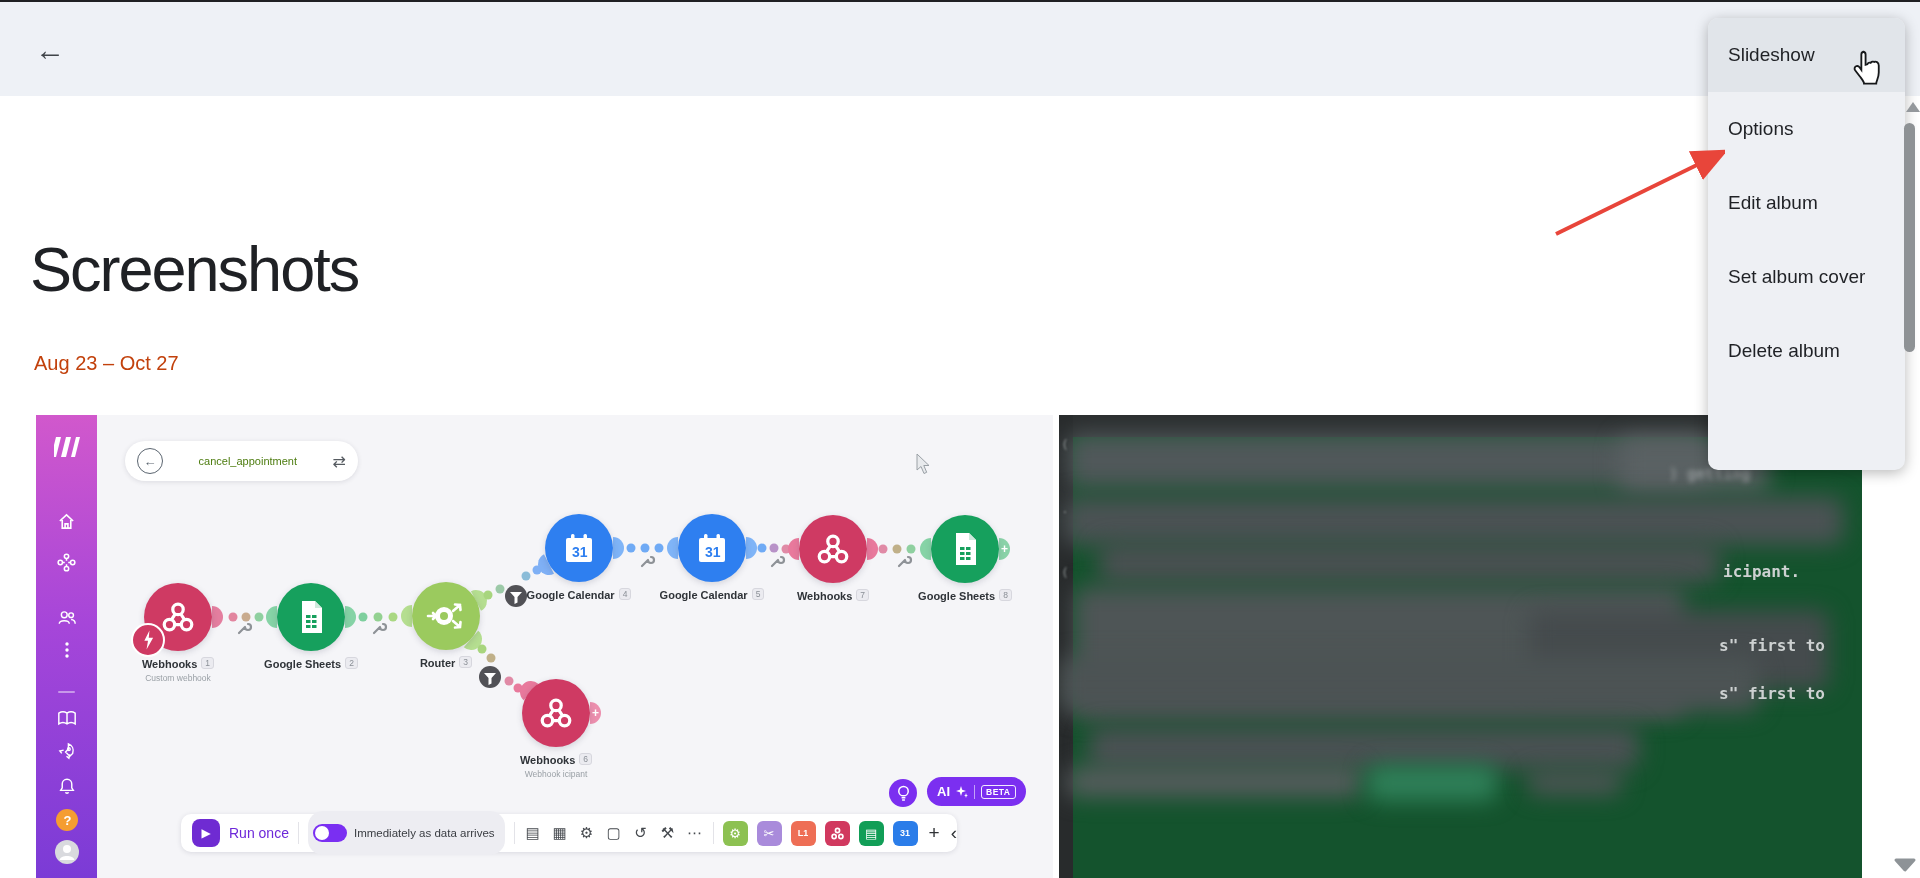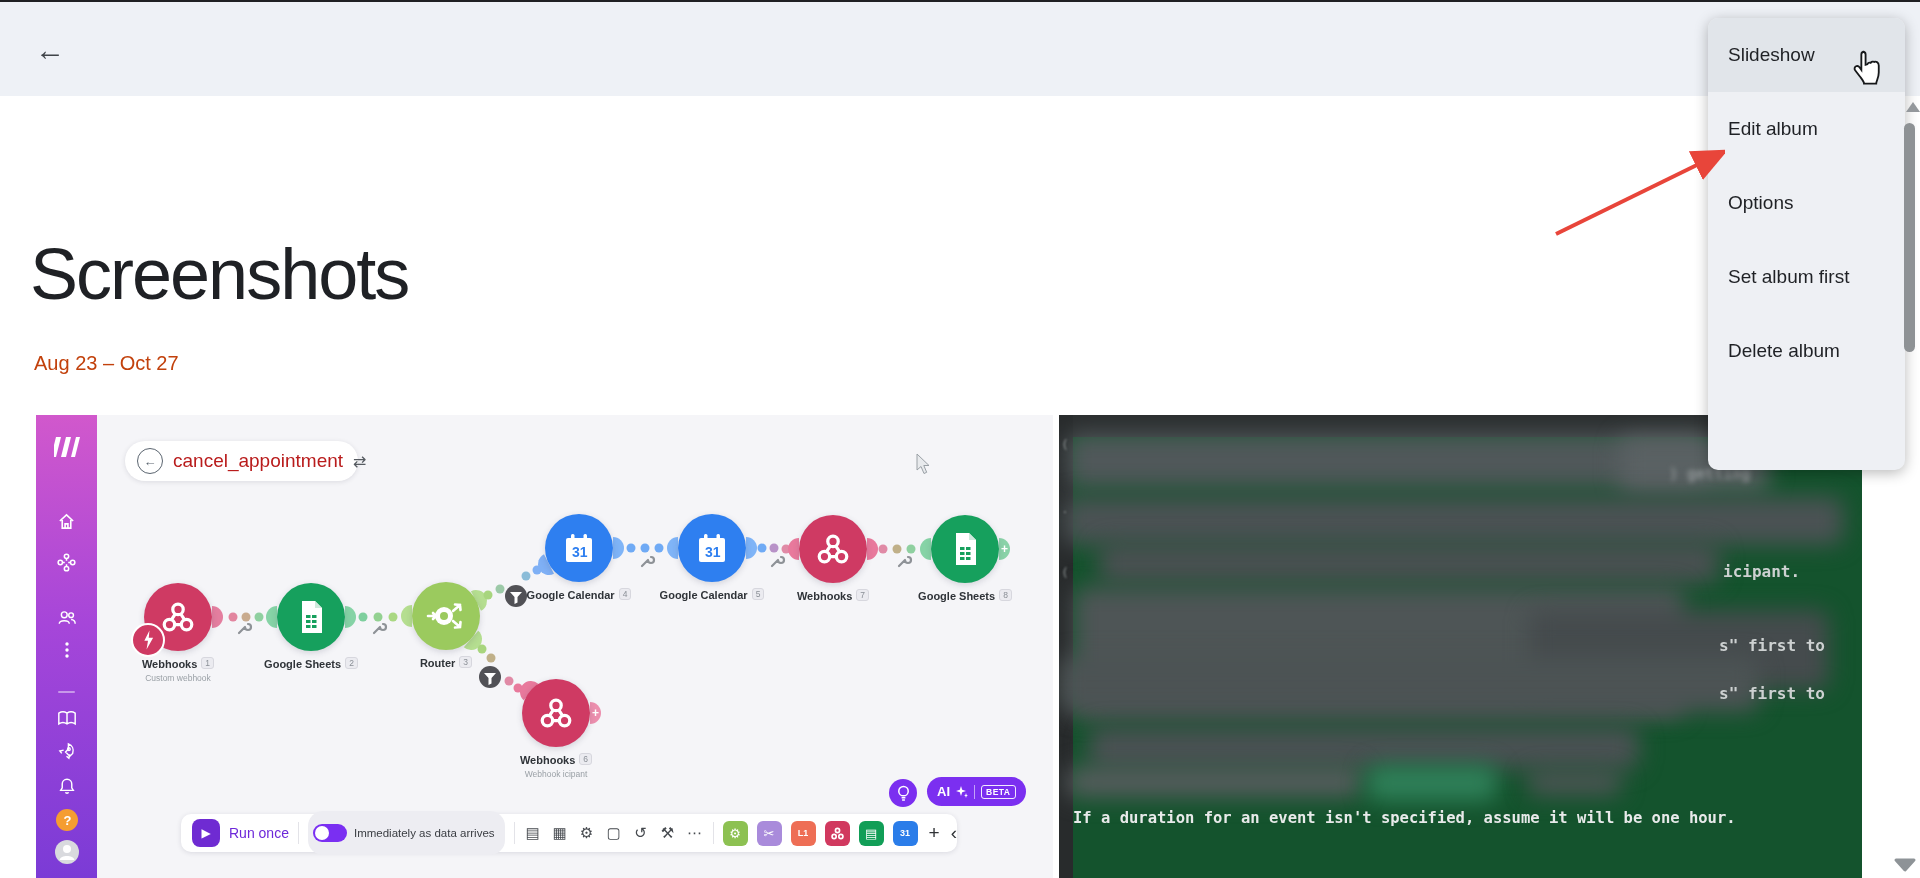--- a/index.html
+++ b/index.html
@@ -9,34 +9,34 @@
 
   
   .top-line{left:0;top:0;width:1920px;height:2px;background:#1f2023;}
 
   
   .header{left:0;top:2px;width:1920px;height:94px;background:#eef1f6;}
   .back-btn{left:30px;top:28px;width:40px;height:40px;border-radius:50%;display:flex;
             align-items:center;justify-content:center;font-size:30px;color:#3f4449;cursor:pointer;}
 
   
-  .album-title{left:30px;top:238px;font-size:72px;letter-spacing:-2px;color:#1f2125;line-height:1;}
+  .album-title{left:30px;top:238px;font-size:63px;letter-spacing:-2px;color:#1f2125;line-height:1;}
   .album-dates{left:34px;top:352px;font-size:20px;color:#c2410c;}
 
   
   .photo1{left:36px;top:415px;width:1017px;height:463px;background:#f5f5f8;overflow:hidden;}
   .p1-sidebar{left:0;top:0;width:61px;height:463px;
      background:linear-gradient(180deg,#d158cc 0%,#a646d9 45%,#7b3bd6 100%);z-index:3;}
   .sb-icon{position:absolute;left:0;width:61px;display:flex;justify-content:center;align-items:center;color:#fff;}
   .sb-divider{position:absolute;left:22px;top:276px;width:17px;height:2px;background:rgba(255,255,255,.45);border-radius:2px;}
   .p1-pill{left:89px;top:26px;width:233px;height:40px;background:#fff;border-radius:20px;z-index:4;
      box-shadow:0 1px 5px rgba(30,30,60,.12);display:flex;align-items:center;padding:0 12px;box-sizing:border-box;gap:10px;}
   .pill-back{width:24px;height:24px;border-radius:50%;border:1.5px solid #5b6570;color:#5b6570;
      display:flex;align-items:center;justify-content:center;font-size:13px;flex:0 0 auto;}
-  .pill-name{flex:1;text-align:center;font-size:19px;color:#b91c1c;}
+  .pill-name{flex:1;text-align:center;font-size:11px;color:#4d7c0f;}
   .pill-swap{font-size:16px;color:#565b61;flex:0 0 auto;}
   .connectors{left:0;top:0;z-index:1;}
   .mod{position:absolute;width:68px;height:68px;z-index:2;}
   .mod-circle{width:68px;height:68px;border-radius:50%;display:flex;align-items:center;justify-content:center;
      box-shadow:0 2px 6px rgba(60,60,90,.18);}
   .mc-webhook{background:#cf3a63;}
   .mc-sheets{background:#16a05d;}
   .mc-router{background:#9bca5e;}
   .mc-calendar{background:#2e7ff0;}
   .mod-label{position:absolute;left:-46px;top:74px;width:160px;text-align:center;font-size:11px;
@@ -467,35 +467,34 @@
   <div class="blob" style="left:468px;top:356px;width:95px;height:24px;background:#4e5455"></div>
 
   <span class="p2-glyph" style="left:2px;top:22px">(</span>
   <span class="p2-glyph" style="left:2px;top:86px">.</span>
   <span class="p2-glyph" style="left:2px;top:150px">(</span>
 
   <div class="p2-frag" style="left:610px;top:50px">) getting</div>
   <div class="p2-line" style="left:664px;top:147px">icipant.</div>
   <div class="p2-line" style="left:660px;top:221px">s" first to</div>
   <div class="p2-line" style="left:660px;top:269px">s" first to</div>
-  <div class="p2-bottom">If a duration for an event isn't specified, assume it will be one hour.</div>
 </div>
 
 <div class="abs menu">
   <div class="menu-item hl">
       <span>Slideshow</span>
     </div>
   <div class="menu-item">
+      <span>Options</span>
+    </div>
+  <div class="menu-item">
       <span>Edit album</span>
     </div>
   <div class="menu-item">
-      <span>Options</span>
-    </div>
-  <div class="menu-item">
-      <span>Set album first</span>
+      <span>Set album cover</span>
     </div>
   <div class="menu-item">
       <span>Delete album</span>
     </div>
 </div>
 
 <svg class="abs red-arrow" width="185" height="105">
   <defs>
     <marker id="ah" markerWidth="9" markerHeight="8" refX="2" refY="4" orient="auto">
       <path d="M0,0 L9,4 L0,8 Z" fill="#e8453a"></path>

